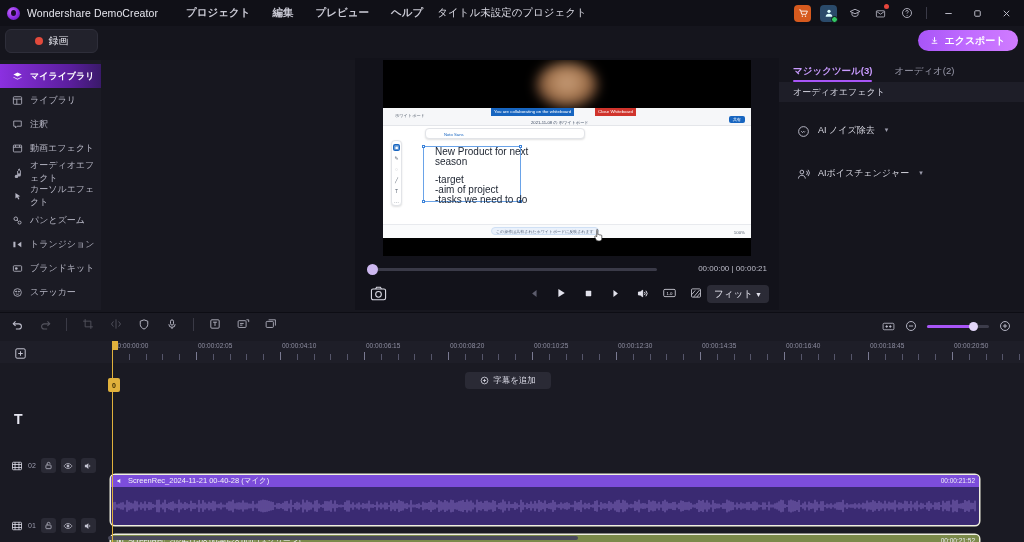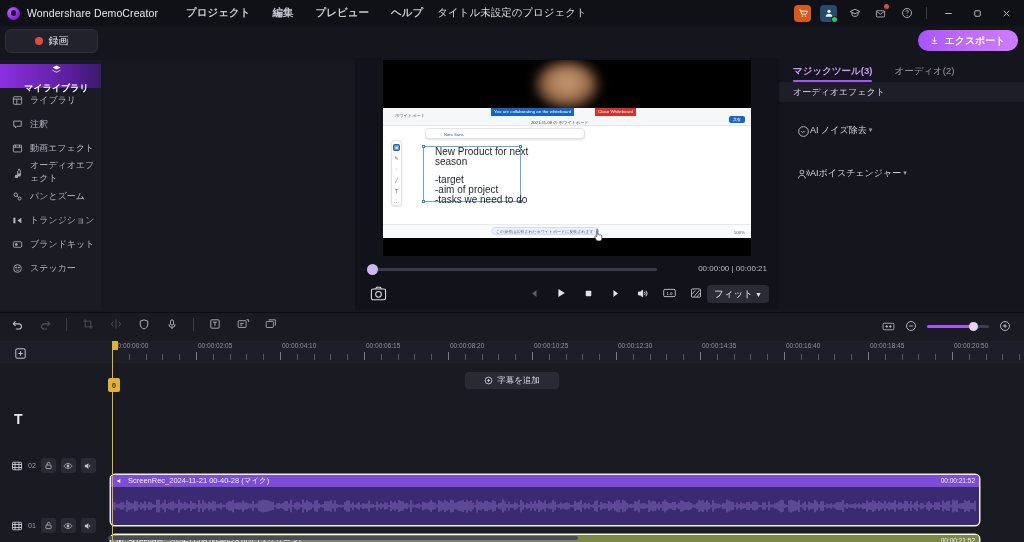--- a/index.html
+++ b/index.html
@@ -80,21 +80,21 @@
   .sidebar {
     position: absolute; left: 0; top: 60px; width: 101px; height: 250px;
     background: #1b1b24; padding-top: 4px;
   }
   .sb-item {
     height: 24px; display: flex; align-items: center; gap: 7px;
     padding-left: 12px; font-size: 9px; color: #b6b6c4; position: relative;
   }
   .sb-item.active {
     background: linear-gradient(90deg, #8b30e0 0%, #5a1e9c 70%, #3a1a6a 100%);
-    color: #fff; font-weight: bold; flex-direction: column;
+    color: #fff; font-weight: bold;
   }
   .sb-ico { width: 11px; height: 11px; display:flex; align-items:center; justify-content:center; flex:none; }
   .sb-ico svg { display:block; }
 
   
   .library {
     position: absolute; left: 101px; top: 60px; width: 252px; height: 250px;
     background: #15151d;
   }
   .lib-tab {
@@ -207,21 +207,21 @@
   .rp-tab { font-size: 9.5px; color:#9a9aab; padding-bottom: 4px; position:relative; }
   .rp-tab.active { color:#c99bff; font-weight:bold; }
   .rp-tab.active::after {
     content:""; position:absolute; left:0; right:0; bottom:0; height:2px; background:#a855f7; border-radius:1px;
   }
   .rp-sechdr {
     height: 20px; background:#1e1e28; display:flex; align-items:center;
     padding-left: 14px; font-size: 9px; color:#d6d6e2;
   }
   .rp-row {
-    height: 30px; display:flex; align-items:center; padding-left: 18px; 
+    height: 30px; display:flex; align-items:center; padding-left: 18px; gap: 8px;
     margin-top: 13px; position: relative;
   }
   .rp-ico { width: 13px; height: 13px; color:#c8c8d6; flex:none; }
   .rp-lbl { font-size: 9px; color:#dcdce6; }
   .rp-caret { font-size: 7px; color:#9b9bab; margin-left: 2px; }
   .toggle {
     position:absolute; right: 16px; width: 18px; height: 9px; border-radius: 5px;
     background:#3d3d4b;
   }
   .toggle::after { content:""; position:absolute; left:1px; top:1px; width:7px; height:7px; border-radius:50%; background:#c8c8d4; }
@@ -265,21 +265,21 @@
   .th-row { position:absolute; left: 10px; display:flex; align-items:center; gap: 5px; }
   .th-ico { width:13px; height:13px; display:flex; align-items:center; justify-content:center; color:#dcdce8; }
   .th-num { font-size: 7px; color:#9d9daf; }
   .th-btn {
     width: 15px; height: 15px; background:#2a2a35; border-radius:3px;
     display:flex; align-items:center; justify-content:center; color:#c4c4d2;
   }
 
   .t-area { position:absolute; left: 101px; top: 0; right:0; height: 180px; }
   .subtitle-btn {
-    position:absolute; left: 364px; top: 9px; width: 94px; height: 17px;
+    position:absolute; left: 364px; top: 9px; width: 86px; height: 17px;
     background:#2a2a35; border-radius: 4px; display:flex; align-items:center;
     justify-content:center; gap: 4px; font-size: 8.5px; color:#dcdce8;
   }
   .clip { position:absolute; border-radius: 4px; overflow:hidden; }
   .clip.selected { box-shadow: 0 0 0 1.5px #f0f0e0; }
   .clip-audio {
     left: 10px; top: 112px; width: 868px; height: 50px;
     background: #3a2a72;
   }
   .clip-audio .hdr {
@@ -421,20 +421,28 @@
       </span>
       <span>動画エフェクト</span>
     </div>
     <div class="sb-item">
       <span class="sb-ico">
         <svg width="11" height="11" viewBox="0 0 16 16" fill="currentColor">
             <path d="M11.5 2v7.3a2.4 2.4 0 10 1.4 2.2V4.6l-5.4 1.2v5.8a2.4 2.4 0 101.4 2.2V3.3z" opacity=".9"></path>
           </svg>
       </span>
       <span>オーディオエフェクト</span>
+    </div>
+    <div class="sb-item">
+      <span class="sb-ico">
+        <svg width="11" height="11" viewBox="0 0 16 16" fill="currentColor">
+            <path d="M5 3l7 4.5-3 .7 1.8 3.3-1.6.9L7.4 9l-2.4 2z"></path>
+          </svg>
+      </span>
+      <span>カーソルエフェクト</span>
     </div>
     <div class="sb-item">
       <span class="sb-ico">
         <svg width="11" height="11" viewBox="0 0 16 16" fill="none" stroke="currentColor" stroke-width="1.3">
             <circle cx="5.5" cy="5.5" r="2.6"></circle>
             <circle cx="11" cy="11" r="2.2"></circle>
             <path d="M7.4 7.4l1.8 1.8"></path>
           </svg>
       </span>
       <span>パンとズーム</span>

